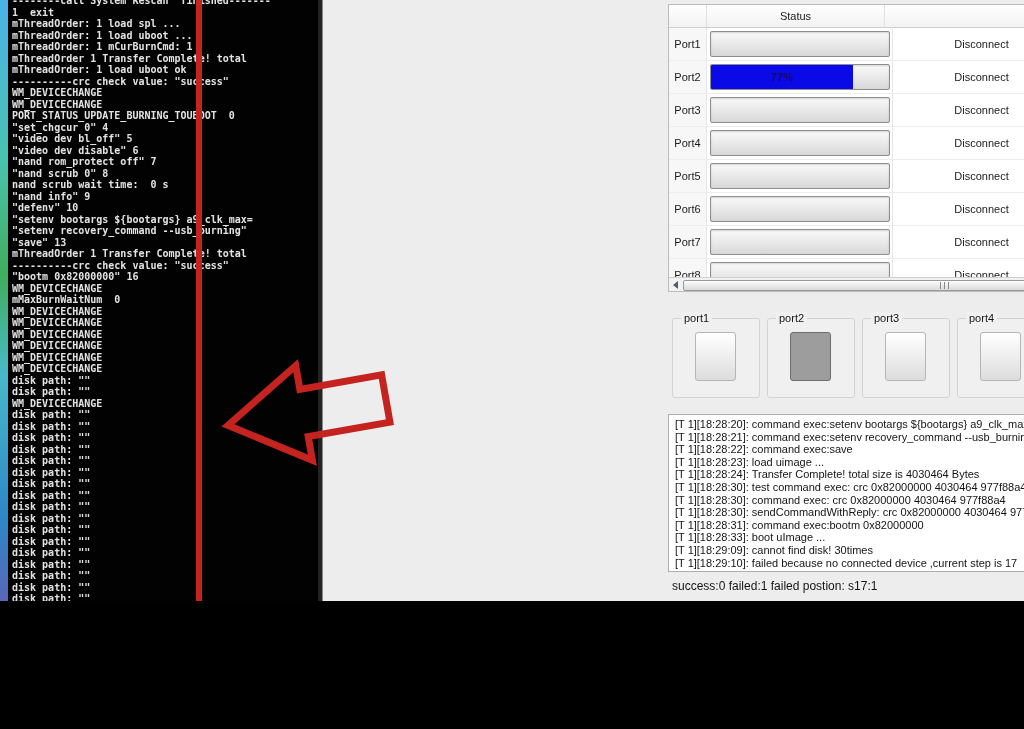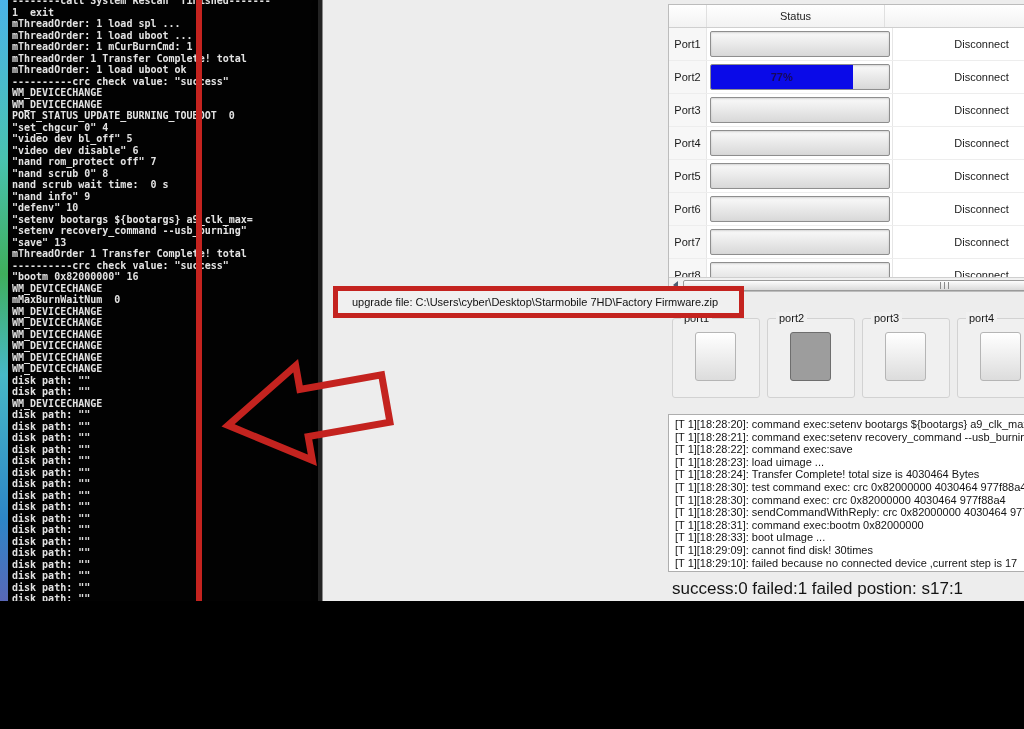--- a/index.html
+++ b/index.html
@@ -96,21 +96,21 @@
     border-radius:3px;background:#f0f0f0;flex:none;}
   .glabel{position:absolute;left:8px;top:-7px;font-size:11px;color:#161616;background:#f0f0f0;padding:0 3px;}
   .pbtn{position:absolute;left:22px;top:13px;width:41px;height:49px;border:1px solid #b5b5b5;border-radius:3px;
     background:linear-gradient(#ffffff,#f0f0f0 45%,#dcdcdc);cursor:pointer;}
   .pbtn.active{background:#9d9d9d;border-color:#6e6e6e;}
 
   
   .logbox{position:absolute;left:346px;top:414px;width:678px;height:158px;background:#fff;
     border:1px solid #aeaeae;border-right:none;box-sizing:border-box;padding:3px 0 0 6px;overflow:hidden;}
   .logline{font-size:11px;line-height:12.6px;color:#141414;white-space:nowrap;}
-  .statusline{position:absolute;left:350px;top:579px;font-size:17px;color:#141414;}
+  .statusline{position:absolute;left:350px;top:579px;font-size:12px;color:#141414;}
 
   
   .red-rect{position:absolute;left:-10px;top:-10px;width:200px;height:658px;
     border:6px solid #c4231f;z-index:40;pointer-events:none;}
   .red-arrow{position:absolute;left:210px;top:330px;width:200px;height:200px;overflow:visible;
     z-index:41;transform:rotate(-10deg);transform-origin:20px 95px;pointer-events:none;}
 </style>
 </head>
 <body>
 
@@ -370,23 +370,20 @@
     <div class="logline">[T 1][18:28:33]: boot uImage ...</div>
 
     <div class="logline">[T 1][18:29:09]: cannot find disk! 30times</div>
 
     <div class="logline">[T 1][18:29:10]: failed because no connected device ,current step is 17</div>
   </div>
     <div class="statusline">success:0 failed:1 failed postion:   s17:1</div>
   </div>
   <div class="tool-bottom"></div>
 
-  <div class="upgrade-box">
-    <span>upgrade file: C:\Users\cyber\Desktop\Starmobile 7HD\Factory Firmware.zip</span>
-  </div>
 
   <div class="red-rect"></div>
 
   <svg class="red-arrow" viewBox="0 0 200 200">
     <polygon points="18,95 95,48 95,72 178,72 178,120 95,120 95,144" fill="none" stroke="#c4231f" stroke-width="7" stroke-linejoin="miter"></polygon>
   </svg>
 
 </div>
 
 </body></html>

